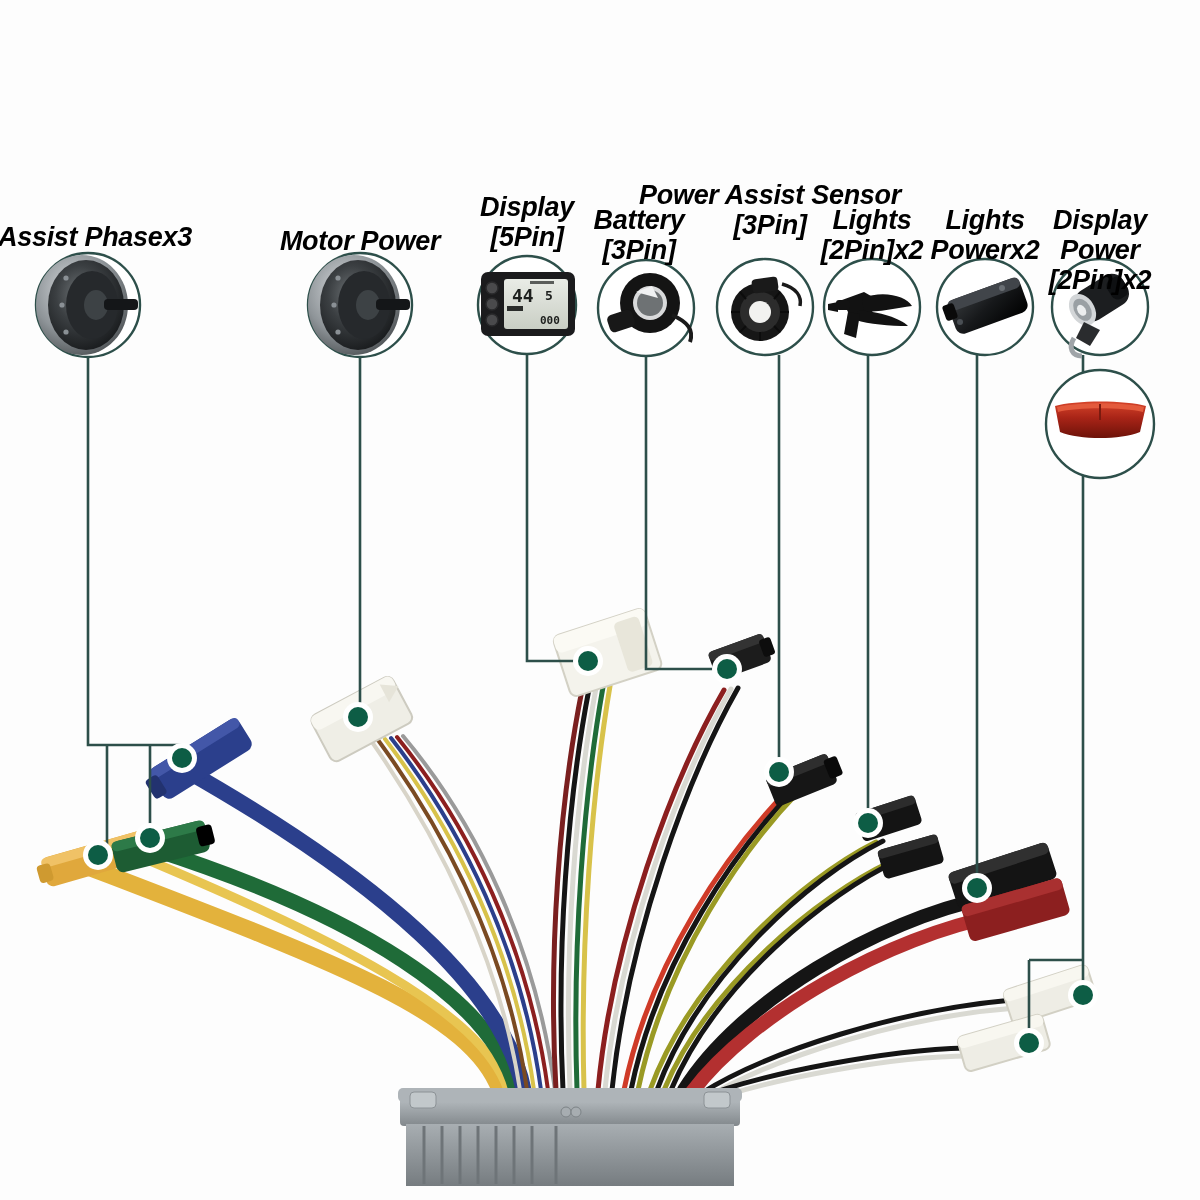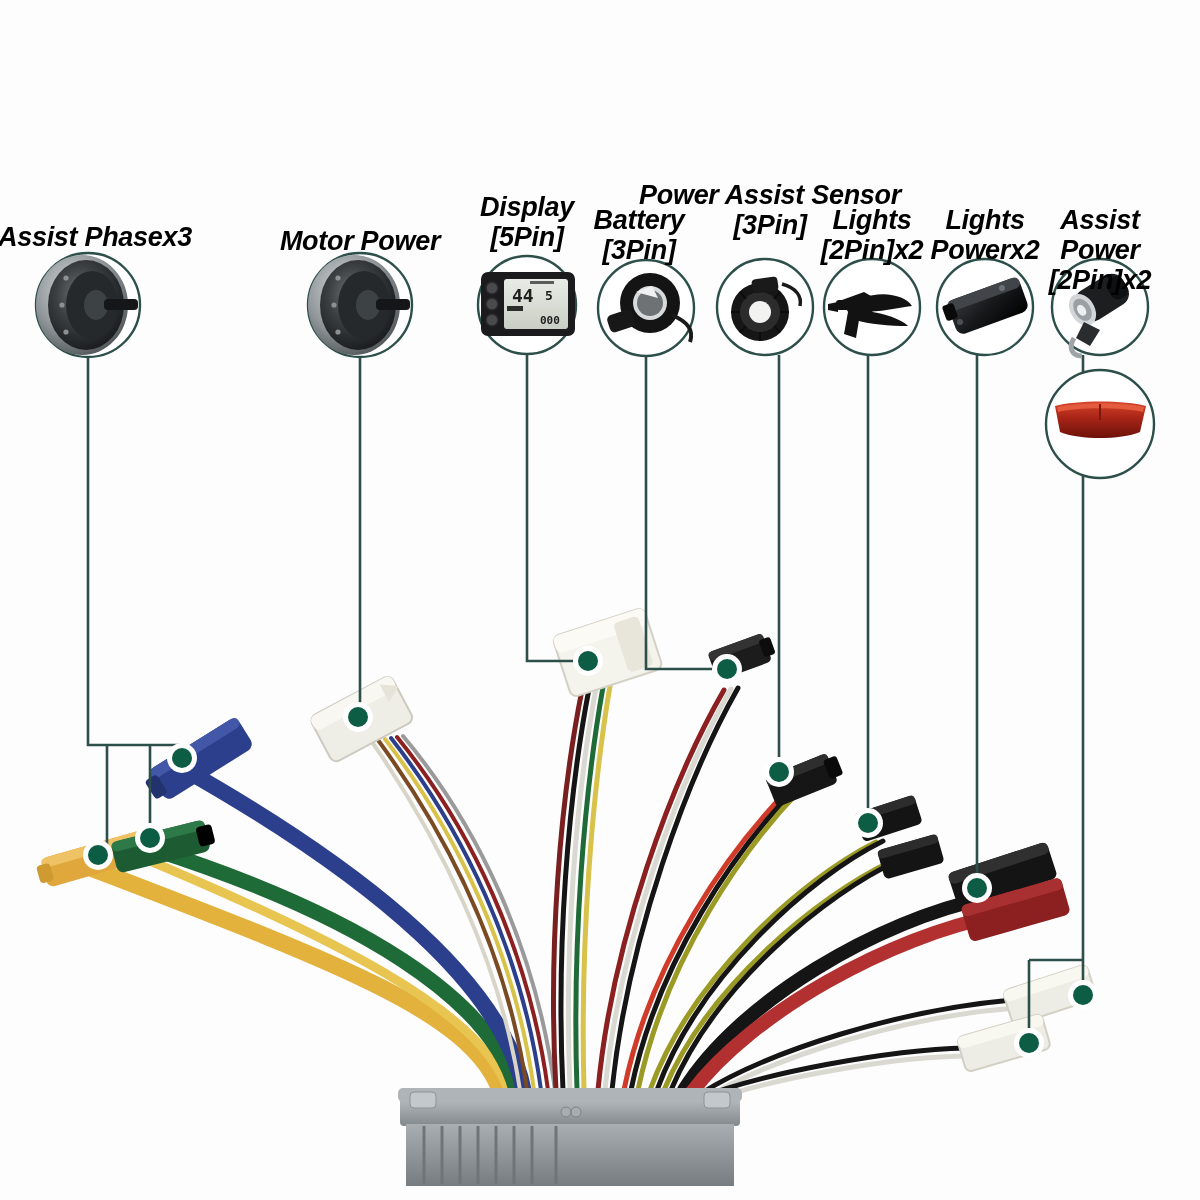--- a/index.html
+++ b/index.html
@@ -410,16 +410,16 @@
   <div class="label" style="left:527px;top:192px;">Display
 [5Pin]</div>
   <div class="label" style="left:639px;top:205px;">Battery
 [3Pin]</div>
   <div class="label" style="left:770px;top:180px;">Power Assist Sensor
 [3Pin]</div>
   <div class="label" style="left:872px;top:205px;">Lights
 [2Pin]x2</div>
   <div class="label" style="left:985px;top:205px;">Lights
 Powerx2</div>
-  <div class="label" style="left:1100px;top:205px;">Assist Power
+  <div class="label" style="left:1100px;top:205px;">Display Power
 [2Pin]x2</div>
 
 </div>
 
 </body></html>

